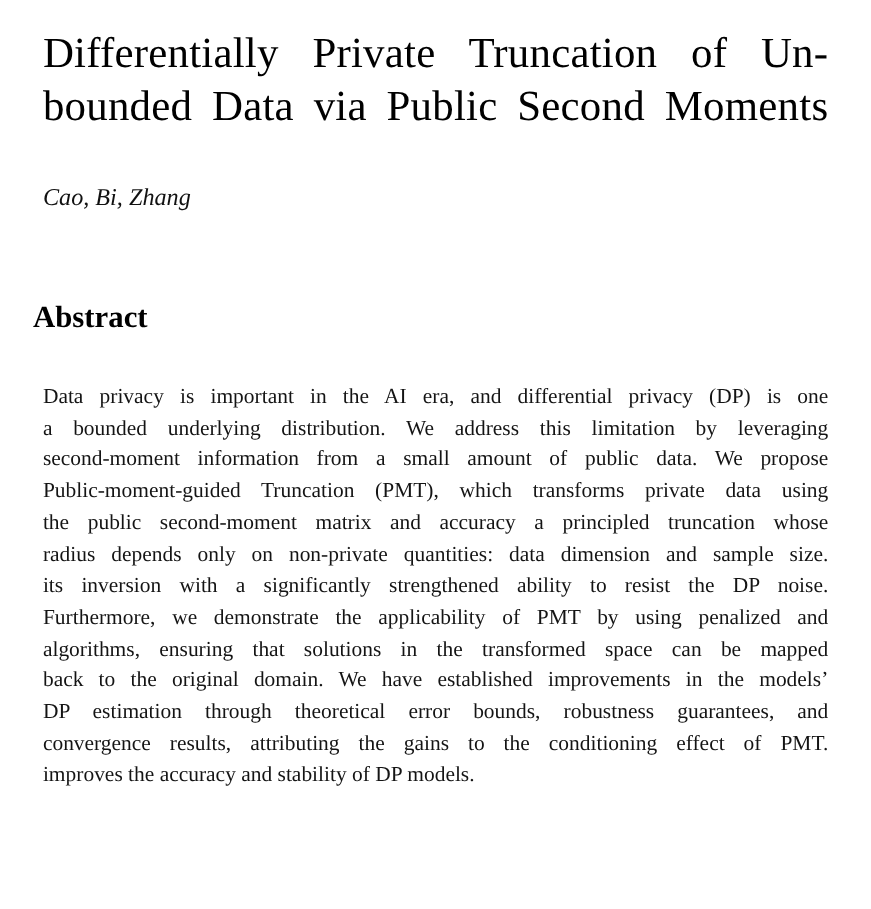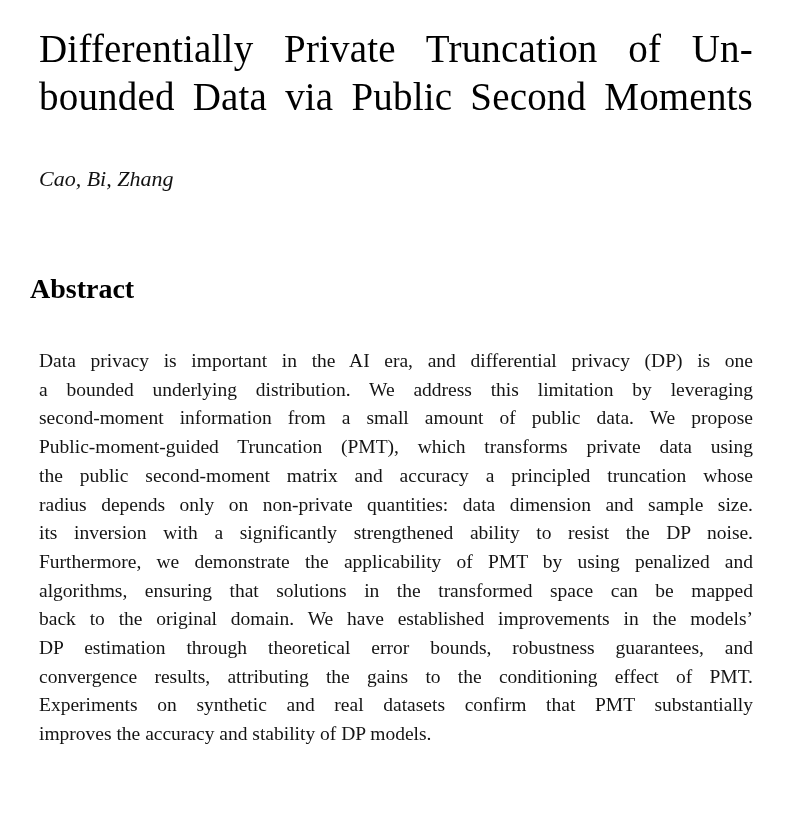--- a/index.html
+++ b/index.html
@@ -94,17 +94,16 @@
     <div class="para-line">second-moment information from a small amount of public data. We propose</div>
     <div class="para-line">Public-moment-guided Truncation (PMT), which transforms private data using</div>
     <div class="para-line">the public second-moment matrix and accuracy a principled truncation whose</div>
     <div class="para-line">radius depends only on non-private quantities: data dimension and sample size.</div>
     <div class="para-line">its inversion with a significantly strengthened ability to resist the DP noise.</div>
     <div class="para-line">Furthermore, we demonstrate the applicability of PMT by using penalized and</div>
     <div class="para-line">algorithms, ensuring that solutions in the transformed space can be mapped</div>
     <div class="para-line">back to the original domain. We have established improvements in the models’</div>
     <div class="para-line">DP estimation through theoretical error bounds, robustness guarantees, and</div>
     <div class="para-line">convergence results, attributing the gains to the conditioning effect of PMT.</div>
-    <div class="para-line">Experiments on synthetic and real datasets confirm that PMT substantially</div>
     <div class="para-line final">improves the accuracy and stability of DP models.</div>
   </div>
 
 </div>
 
 </body></html>

